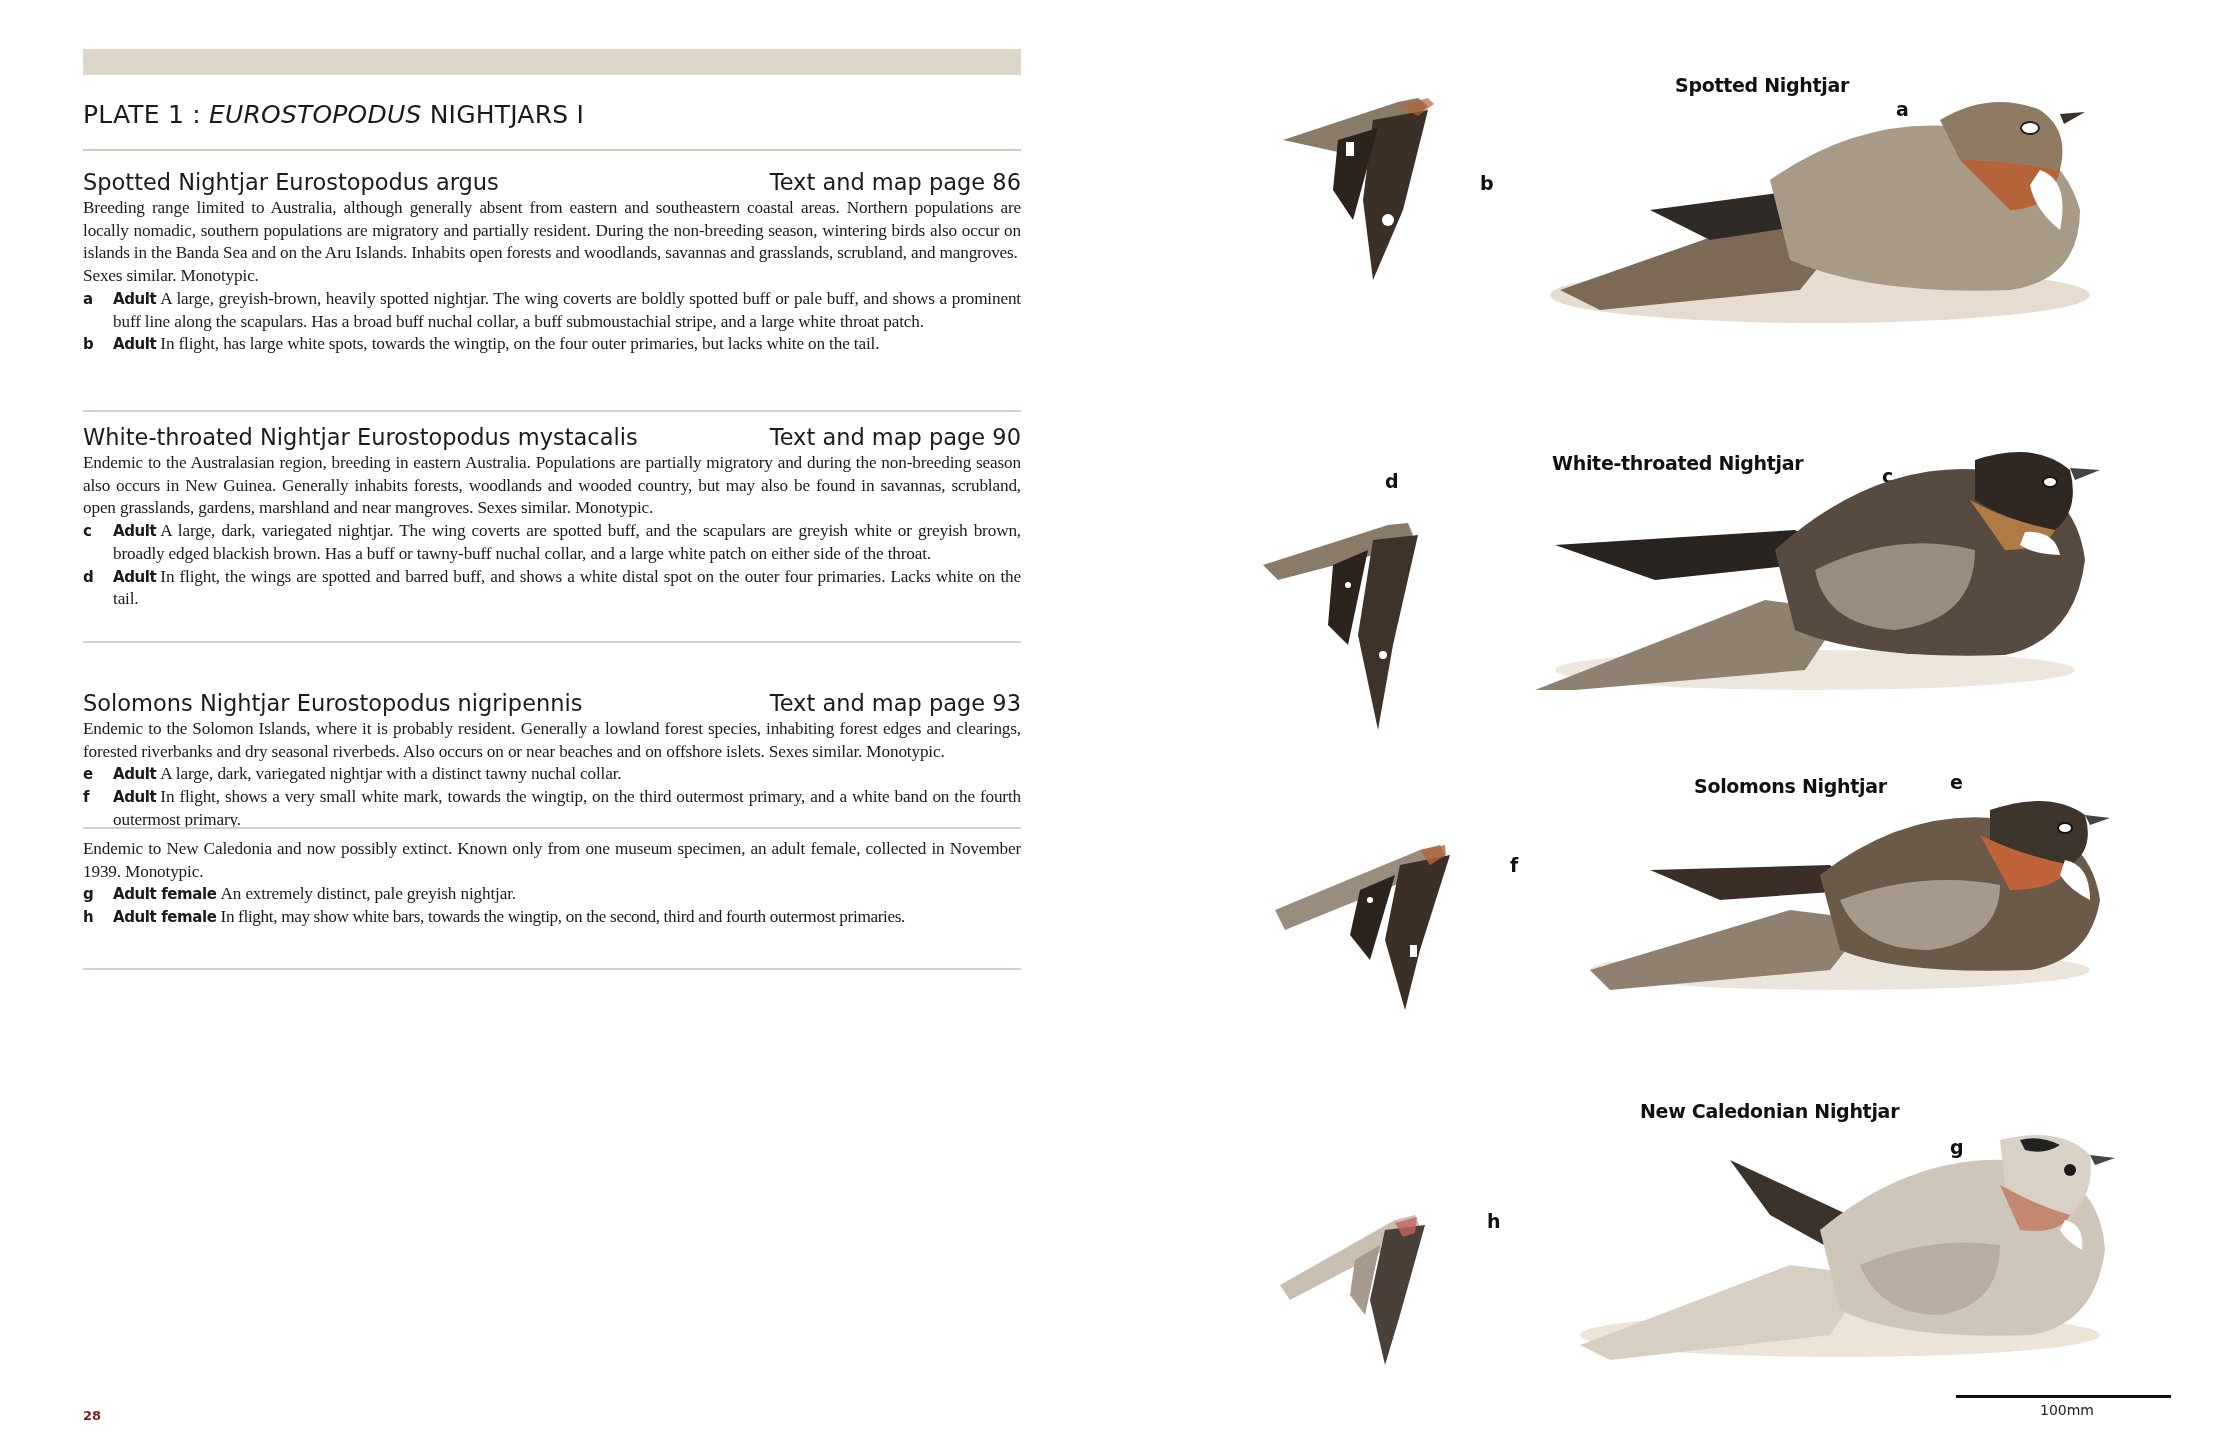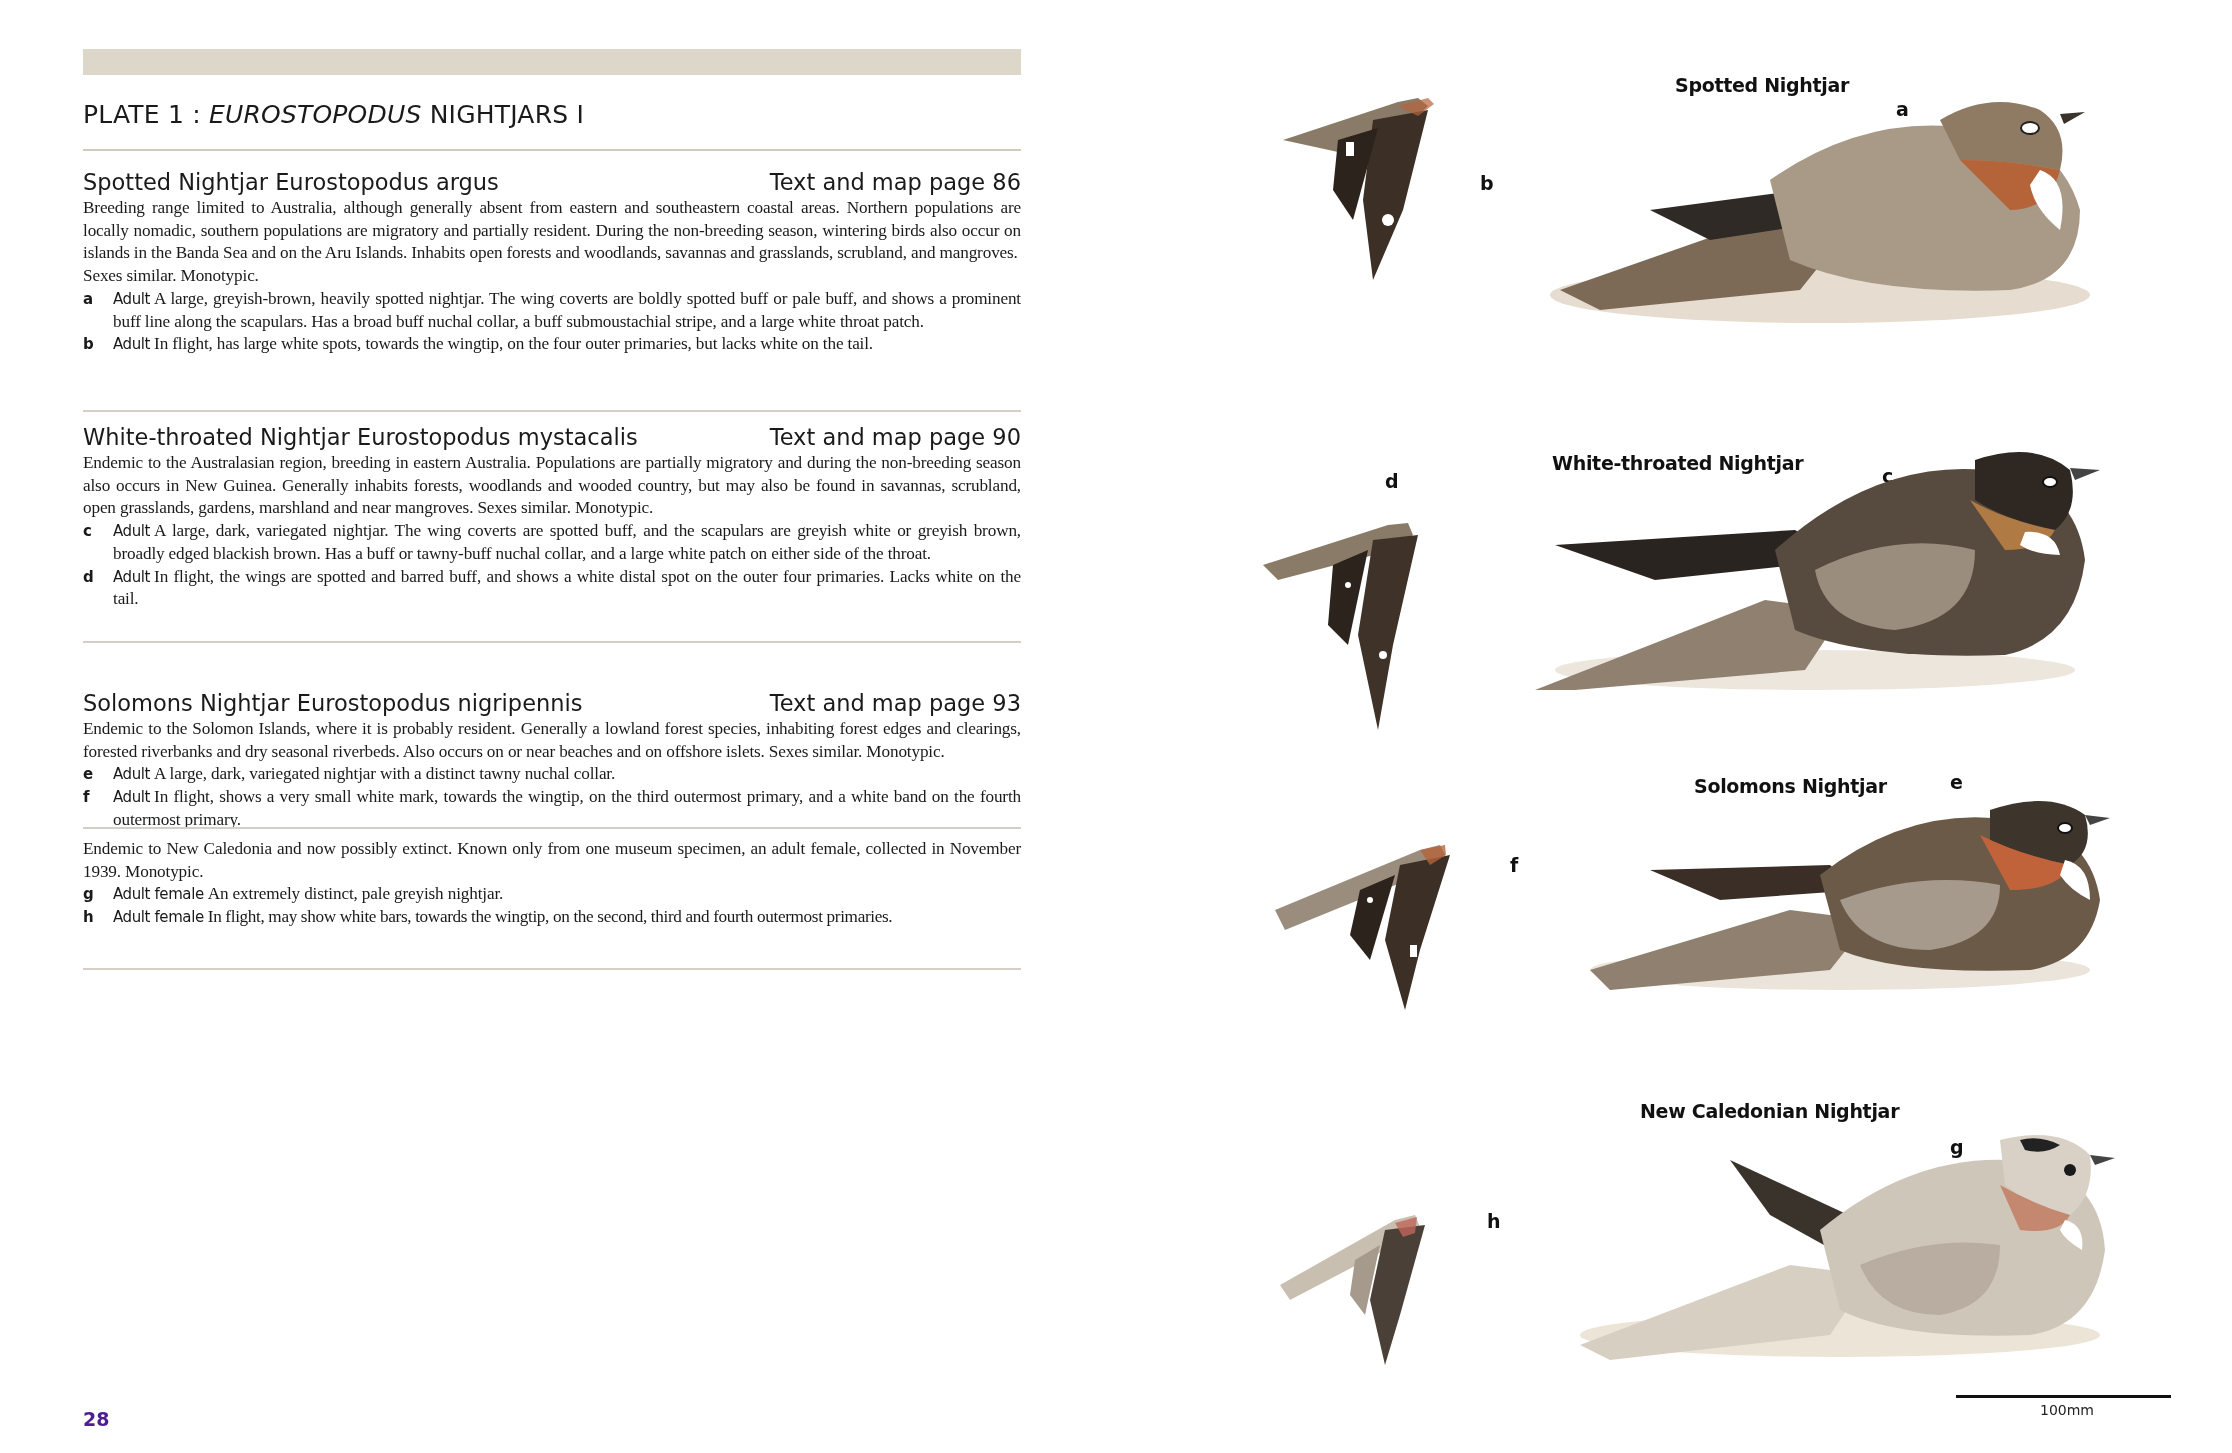--- a/index.html
+++ b/index.html
@@ -14,24 +14,24 @@
   .plate-title i{font-style:italic;}
   .rule-title{position:absolute;left:0;top:149px;width:938px;height:2px;background:#cfcbbd;}
 
   .species{position:absolute;left:0;width:938px;}
   .sp-head{display:flex;justify-content:space-between;align-items:baseline;font-size:22.5px;line-height:30px;white-space:nowrap;}
   .sp-head .sci{}
   .body-text{font-size:17.2px;line-height:22.7px;text-align:justify;margin:0;letter-spacing:-0.15px;}
   .entry{display:flex;font-size:17.2px;line-height:22.7px;letter-spacing:-0.15px;}
   .entry .letter{width:30px;flex:0 0 30px;font-family:"DejaVu Sans","Liberation Sans",sans-serif;font-size:15px;font-weight:600;}
   .entry .txt{flex:1;text-align:justify;}
-  .entry .age{font-family:"DejaVu Sans","Liberation Sans",sans-serif;font-weight:400;font-size:15px;letter-spacing:-0.4px;margin-right:4px;}
+  .entry .age{font-family:"DejaVu Sans","Liberation Sans",sans-serif;font-weight:700;font-size:15px;letter-spacing:-0.4px;margin-right:4px;}
   .sep{position:absolute;left:0;width:938px;height:2px;background:#d4d0c4;}
 
-  .page-num{position:absolute;left:83px;top:1408px;font-size:19px;color:#4c1d95;font-weight:600;}
+  .page-num{position:absolute;left:83px;top:1408px;font-size:13px;color:#7f1d1d;font-weight:600;}
 
   
   .plate-label{position:absolute;font-size:19px;font-weight:600;white-space:nowrap;color:#111;letter-spacing:-0.3px;}
   .fig-letter{position:absolute;font-size:19px;font-weight:600;color:#111;}
   .bird{position:absolute;}
   .scale-bar{position:absolute;left:1956px;top:1395px;width:215px;height:3px;background:#111;}
   .scale-label{position:absolute;left:2040px;top:1402px;font-size:14px;color:#222;}
 </style>
 </head>
 <body>

